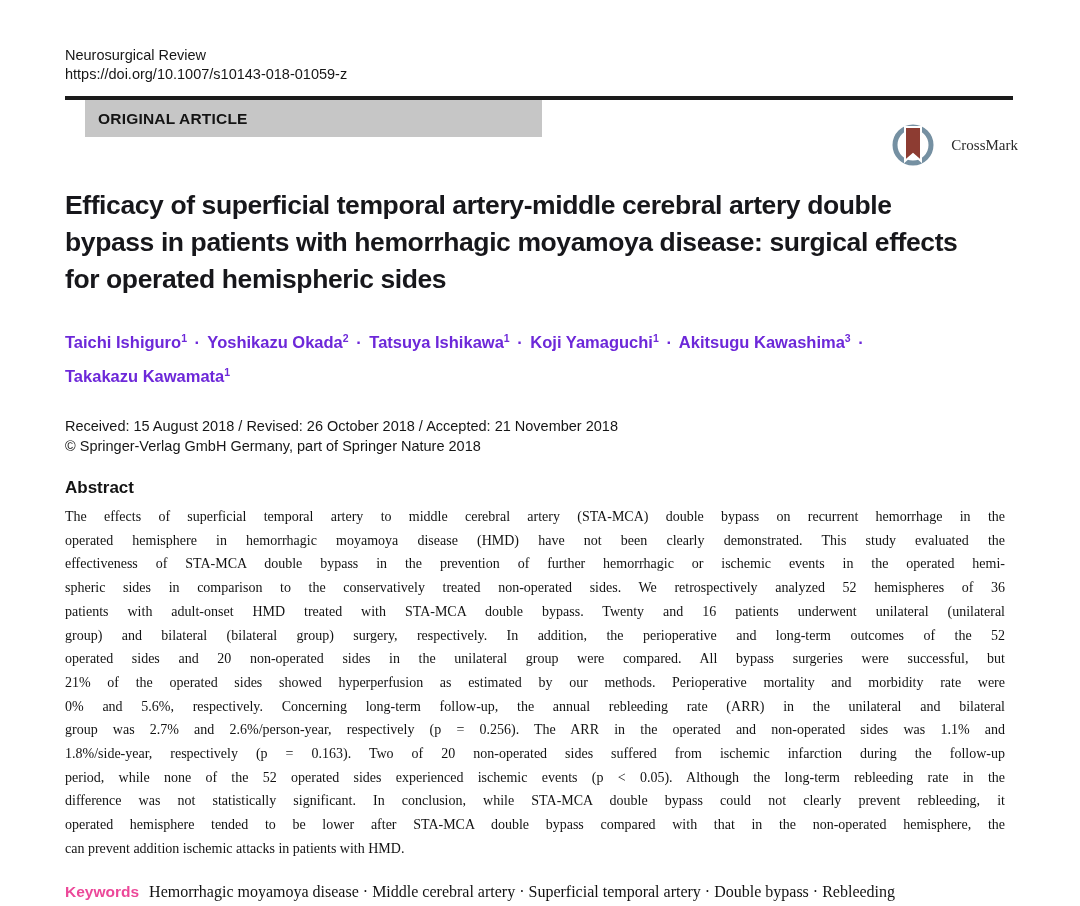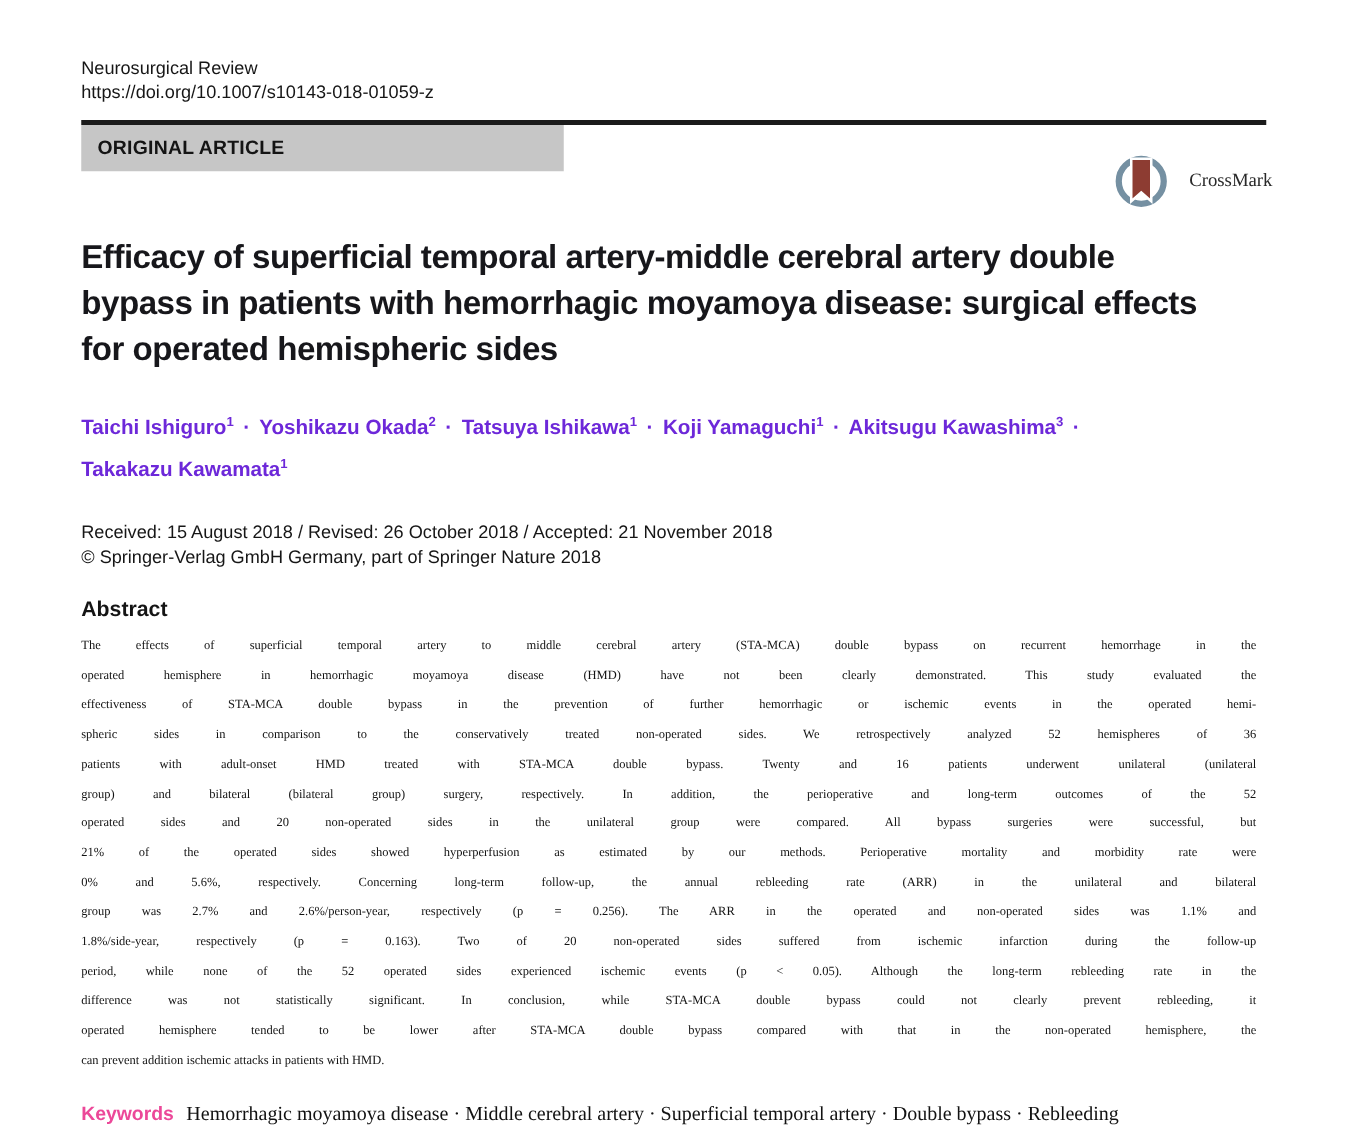--- a/index.html
+++ b/index.html
@@ -12,27 +12,28 @@
   }
   .page { position: relative; width: 1080px; height: 906px; background: #fff; }
   .content { padding: 46px 67px 0 65px; }
 
   .journal-name { font-size: 14.5px; line-height: 19px; color: #161616; }
   .doi { font-size: 14.5px; line-height: 19px; color: #161616; }
 
   .header-rule { height: 4px; background: #1b1b1b; margin-top: 12px; }
 
   .banner {
-    width: 386px; height: 37px;
+    width: 457px; height: 37px;
     background: #c6c6c6;
     box-sizing: border-box;
     display: flex; align-items: center;
     padding-left: 13px;
     font-weight: bold; font-size: 15.5px; letter-spacing: 0.2px;
     color: #141414;
+    margin-left: 20px;
   }
 
   .crossmark {
     position: absolute; top: 122px; right: 62px;
     display: flex; align-items: center; gap: 15px;
   }
   .crossmark-label { font-family: "Liberation Serif", serif; font-size: 15px; color: #2a2a2a; }
 
   .article-title {
     margin-top: 50px;
@@ -45,21 +46,21 @@
   .authors { margin-top: 24px; font-size: 16.5px; font-weight: bold; line-height: 30px; color: #6d28d9; }
   .author sup, .aff-sup { font-size: 10.5px; font-weight: bold; }
   .author-sep { margin: 0 3px; }
 
   .history { margin-top: 26px; font-size: 14.5px; line-height: 19.5px; color: #161616; }
 
   .abstract-heading { margin-top: 22px; font-size: 17px; font-weight: bold; color: #141414; }
   .abstract-body {
     margin-top: 7px;
     font-family: "Liberation Serif", serif;
-    font-size: 10px; line-height: 23.7px; color: #121212;
+    font-size: 14px; line-height: 23.7px; color: #121212;
     width: 940px;
   }
   .abs-line { text-align: justify; text-align-last: justify; }
   .abs-line.final { text-align-last: left; }
 
   .keywords-row { margin-top: 22px; width: 940px; }
   .keywords-label { font-weight: bold; font-size: 15.5px; margin-right: 10px; color: #ec4899; }
   .keywords-list { font-family: "Liberation Serif", serif; font-size: 16px; color: #121212; }
 </style>
 </head>

